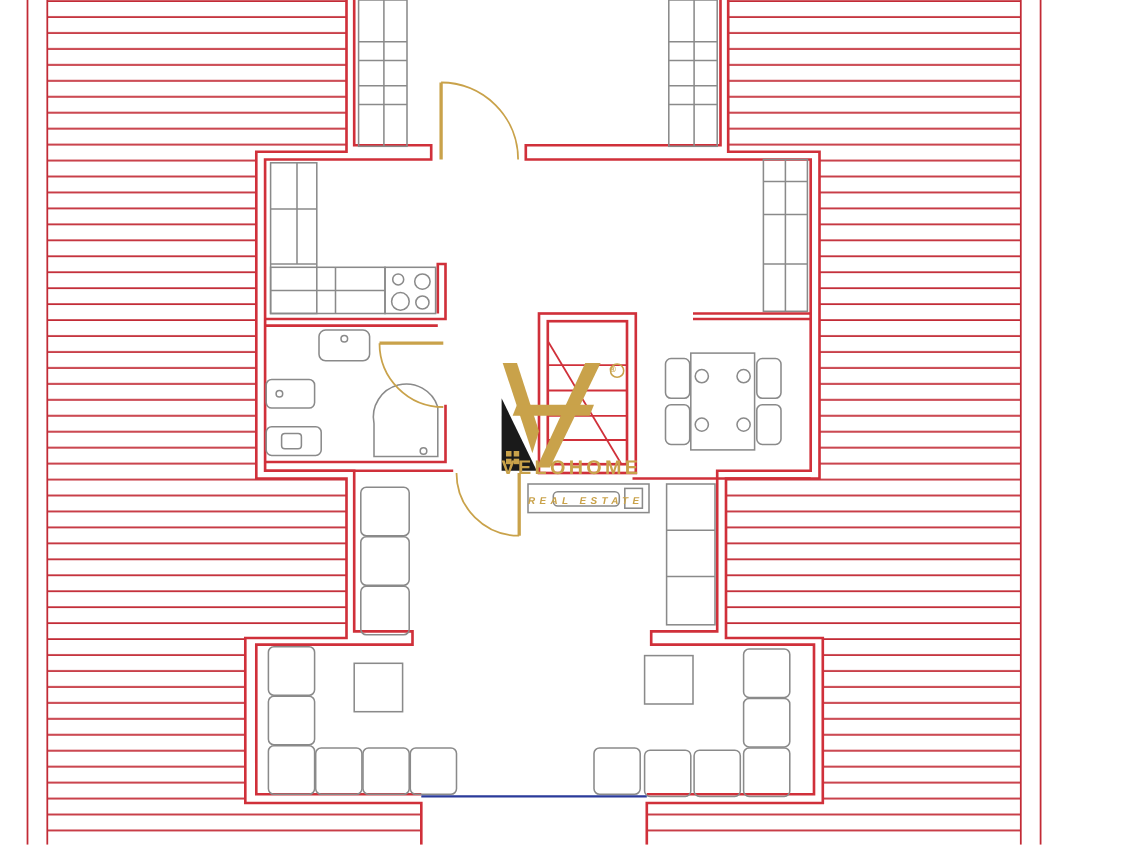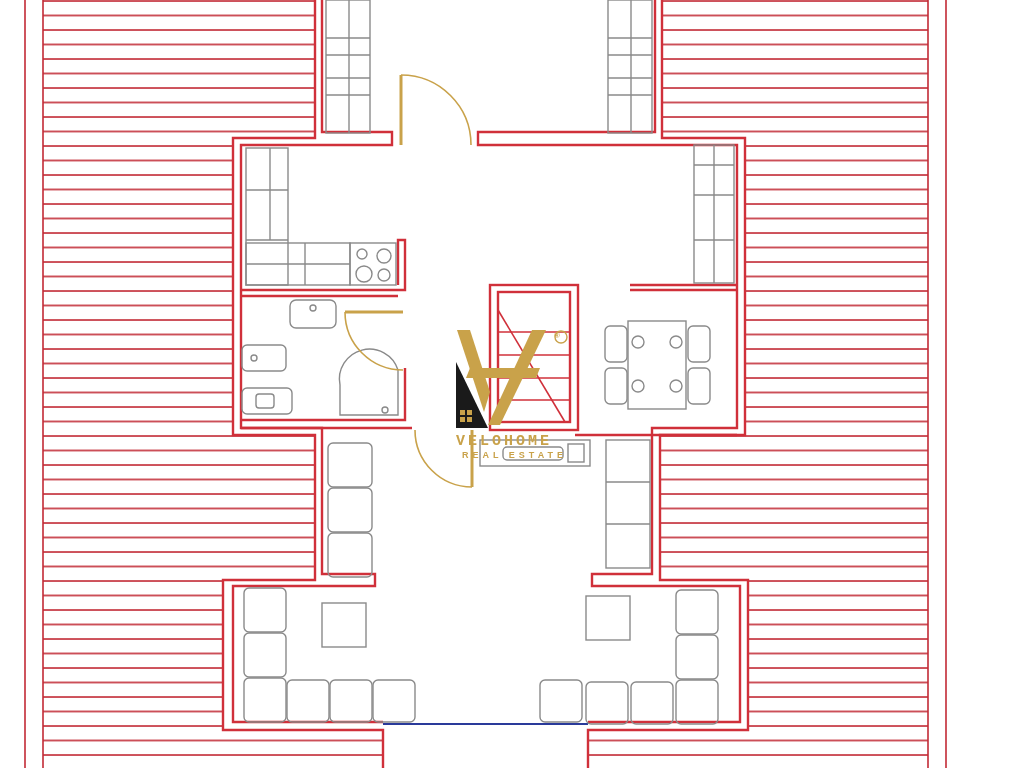--- a/index.html
+++ b/index.html
@@ -165,14 +165,14 @@
     <rect x="460" y="417" width="5" height="5" fill="#c9a24a"></rect>
       <rect x="467" y="417" width="5" height="5" fill="#c9a24a"></rect>
     <polygon points="457,330 470,330 490,392 484,412" fill="#c9a24a"></polygon>
     <polygon points="532,330 546,330 500,425 488,425" fill="#c9a24a"></polygon>
     <polygon points="470,368 540,368 536,378 466,378" fill="#c9a24a"></polygon>
     <circle cx="561" cy="337" r="6" fill="none" stroke="#c9a24a" stroke-width="1.4"></circle>
   </g>
 </svg>
 
 <span class="logo-text" style="left:554px;top:331px;font-size:8px;letter-spacing:0;">®</span>
-<div class="logo-text" style="left:456px;top:433px;font-size:15px;font-family:Liberation Mono, monospace;">VELOHOME</div>
-<div class="logo-text" style="left:462px;top:450px;font-size:9px;letter-spacing:4px;">REAL ESTATE</div>
+<div class="logo-text" style="left:456px;top:415px;font-size:18px;">VELOHOME</div>
+<div class="logo-text" style="left:480px;top:450px;font-size:9px;letter-spacing:4px;font-style:italic;">REAL ESTATE</div>
 
 </body></html>

